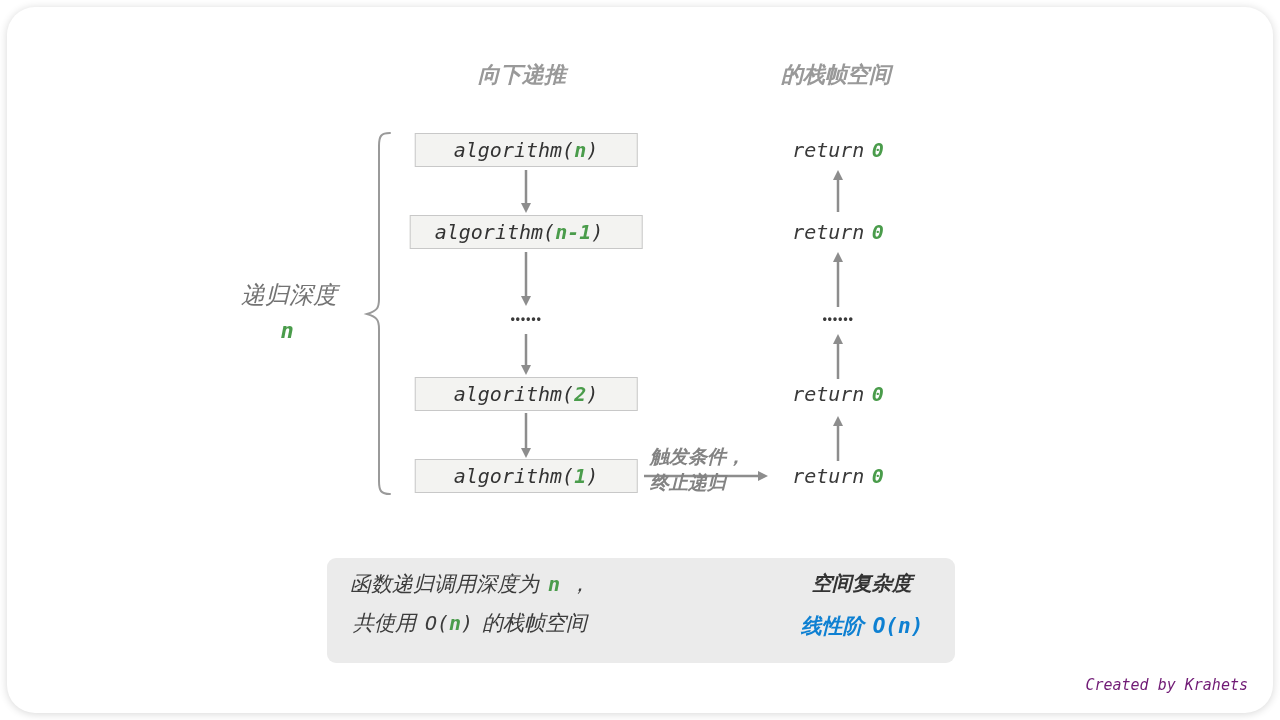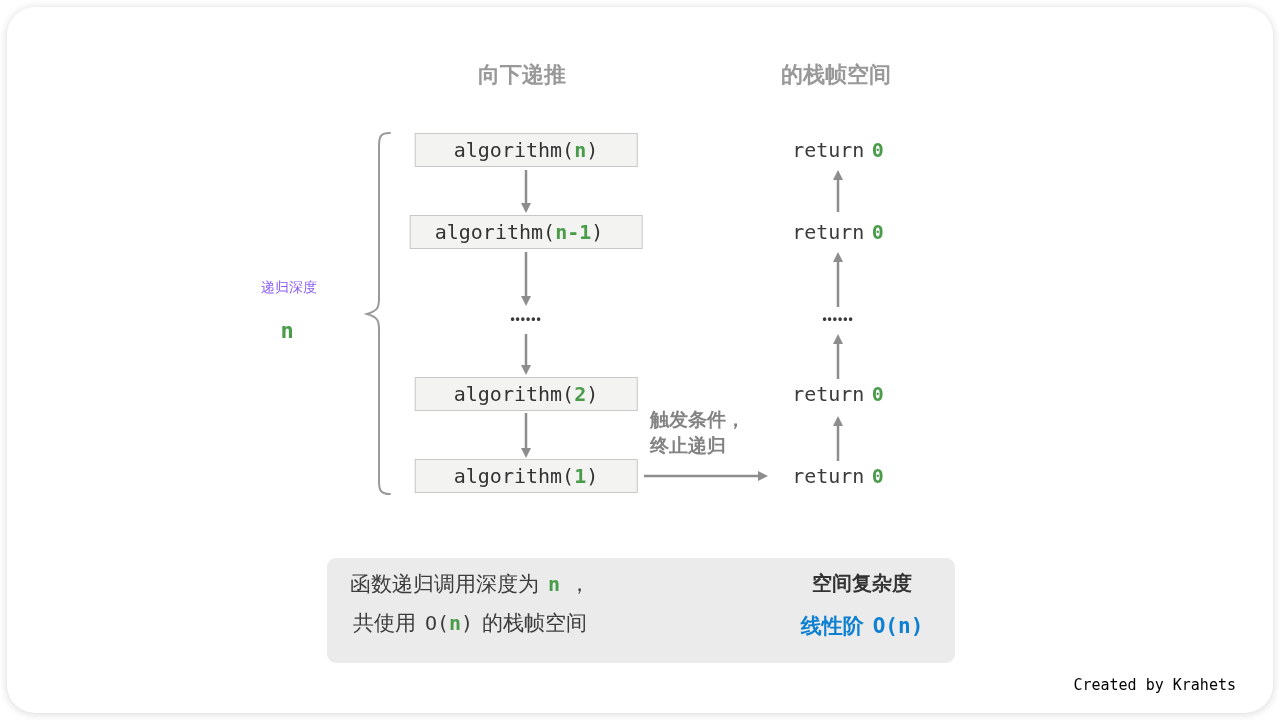--- a/index.html
+++ b/index.html
@@ -1,19 +1,19 @@
 <!DOCTYPE html>
 <html><head>
 <meta charset="utf-8">
 <style>
   * { margin: 0; padding: 0; box-sizing: border-box; }
   html, body { width: 1280px; height: 720px; background: #ffffff; overflow: hidden; }
   body { font-family: "Liberation Sans", sans-serif; }
 
-  .stage { position: relative; width: 1280px; height: 644px; }
+  .stage { position: relative; width: 1280px; height: 644px; font-style: italic; }
 
   .card {
     position: absolute; left: 7px; top: 7px; width: 1266px; height: 706px;
     background: #ffffff; border-radius: 28px;
     box-shadow: 0 1px 9px rgba(0,0,0,0.16);
     z-index: 0;
   }
 
   .layer-svg { position: absolute; left: 0; top: 0; width: 1280px; height: 720px; z-index: 1; pointer-events: none; }
 
@@ -41,43 +41,43 @@
     transform: translateX(-50%); white-space: nowrap;
     font-size: 20px; color: #3a3a3a; line-height: 26px;
   }
   .return-row .kw { margin-right: 0.62ch; }
 
   .dots {
     transform: translateX(-50%); white-space: nowrap;
     font-size: 12px; letter-spacing: 1px; color: #3a3a3a; font-weight: bold;
   }
 
-  .depth-label { font-size: 14px; color: #8b5cf6; transform: translateX(-50%); white-space: nowrap; }
+  .depth-label { font-size: 24px; color: #737373; transform: translateX(-50%); white-space: nowrap; }
   .depth-n { font-size: 22px; transform: translateX(-50%); font-family: "DejaVu Sans Mono", "Liberation Mono", monospace; }
 
-  .annotation { font-size: 19px; font-weight: bold; color: #838383; line-height: 26px; white-space: nowrap; }
+  .annotation { font-size: 19px; font-weight: bold; color: #838383; line-height: 26px; white-space: nowrap; margin-top: 37px; }
 
   .summary-box {
     left: 327px; top: 558px; width: 628px; height: 105px;
     background: #ebebeb; border-radius: 9px;
   }
   .sum-line { transform: translateX(-50%); white-space: nowrap; font-size: 21px; color: #3c3c3c; line-height: 27px; }
   .sum-line .code { font-size: 20px; color: #3c3c3c; }
   .sum-line .var { font-size: 20px; font-family: "DejaVu Sans Mono", "Liberation Mono", monospace; }
   .gap-l { margin-left: 9px; }
   .gap-r { margin-right: 9px; }
 
   .result-title { transform: translateX(-50%); white-space: nowrap; font-size: 20px; font-weight: bold; color: #333333; }
   .result-line  { transform: translateX(-50%); white-space: nowrap; font-size: 21px; font-weight: bold; }
   .result-line .code { font-size: 21px; font-weight: bold; }
 
   .watermark {
-    right: 44px; top: 676px;
+    right: 32px; top: 676px;
     font-family: "DejaVu Sans Mono", "Liberation Mono", monospace;
-    font-size: 15px; color: #000000; white-space: nowrap;
+    font-size: 15px; color: #701a75; white-space: nowrap;
   }
 </style>
 </head>
 <body>
 
 <div class="stage">
 
   <div class="card"></div>
 
   <svg class="layer-svg" viewBox="0 0 1280 720">

